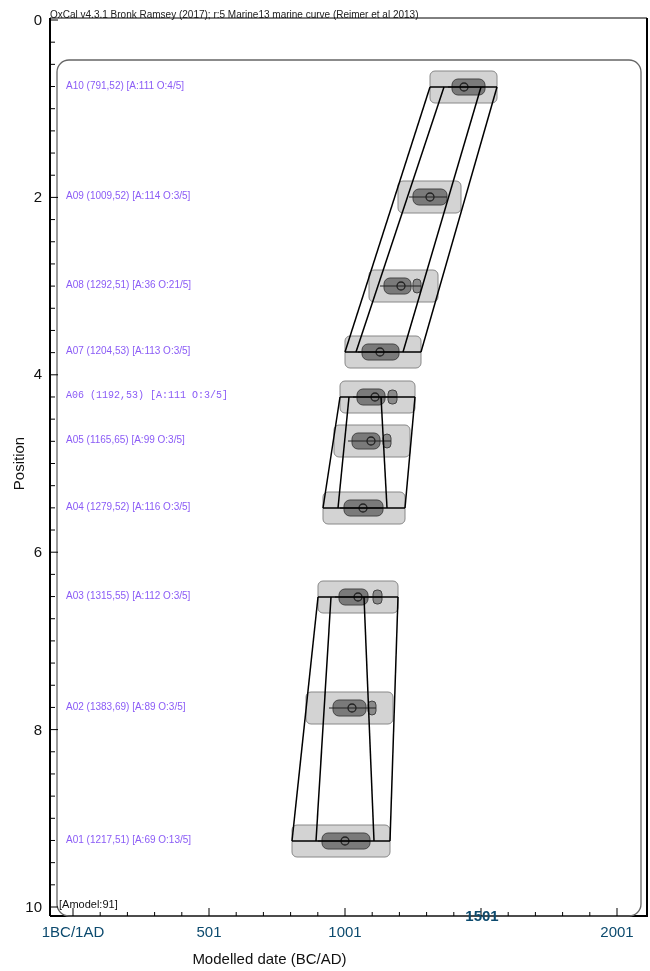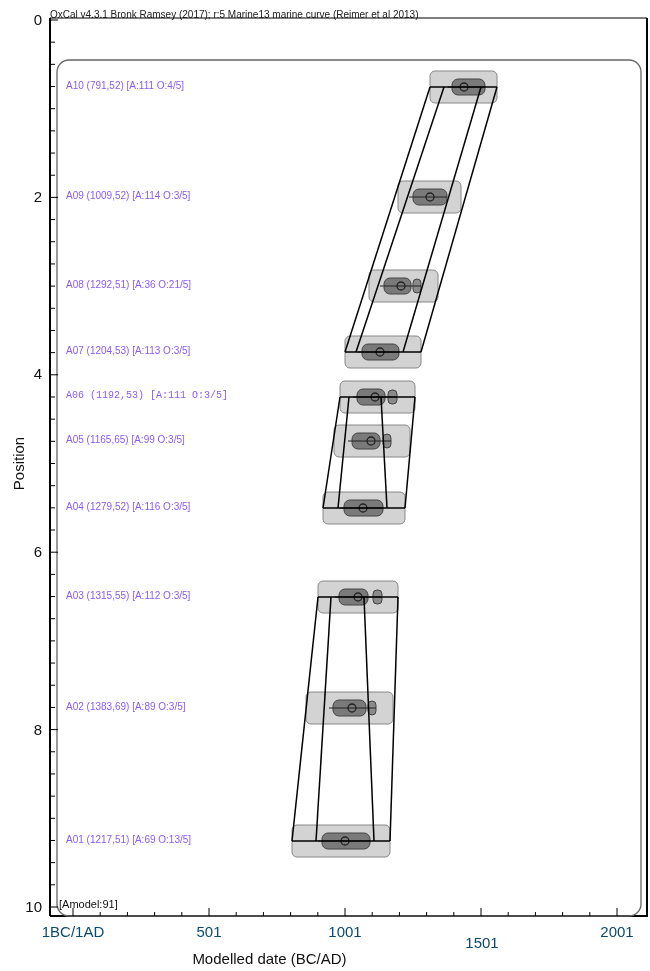--- a/index.html
+++ b/index.html
@@ -168,19 +168,19 @@
     <div class="ytick" style="left: 22px; top: 189px;">2</div>
     <div class="ytick" style="left: 22px; top: 366px;">4</div>
     <div class="ytick" style="left: 22px; top: 544px;">6</div>
     <div class="ytick" style="left: 22px; top: 722px;">8</div>
     <div class="ytick" style="left: 22px; top: 899px;">10</div>
   </div>
 <div id="xticks">
     <div class="xtick" style="left: 28px; top: 924px;">1BC/1AD</div>
     <div class="xtick" style="left: 164px; top: 924px;">501</div>
     <div class="xtick" style="left: 300px; top: 924px;">1001</div>
-    <div class="xtick" style="left: 437px; top: 935px;">1501</div>
+    <div class="xtick" style="left: 437px; top: 908px; font-weight: bold;">1501</div>
     <div class="xtick" style="left: 572px; top: 924px;">2001</div>
   </div>
 
 <div class="amodel">[Amodel:91]</div>
 <div class="xlabel">Modelled date (BC/AD)</div>
 <div class="ylabel">Position</div>
 
 </body></html>

